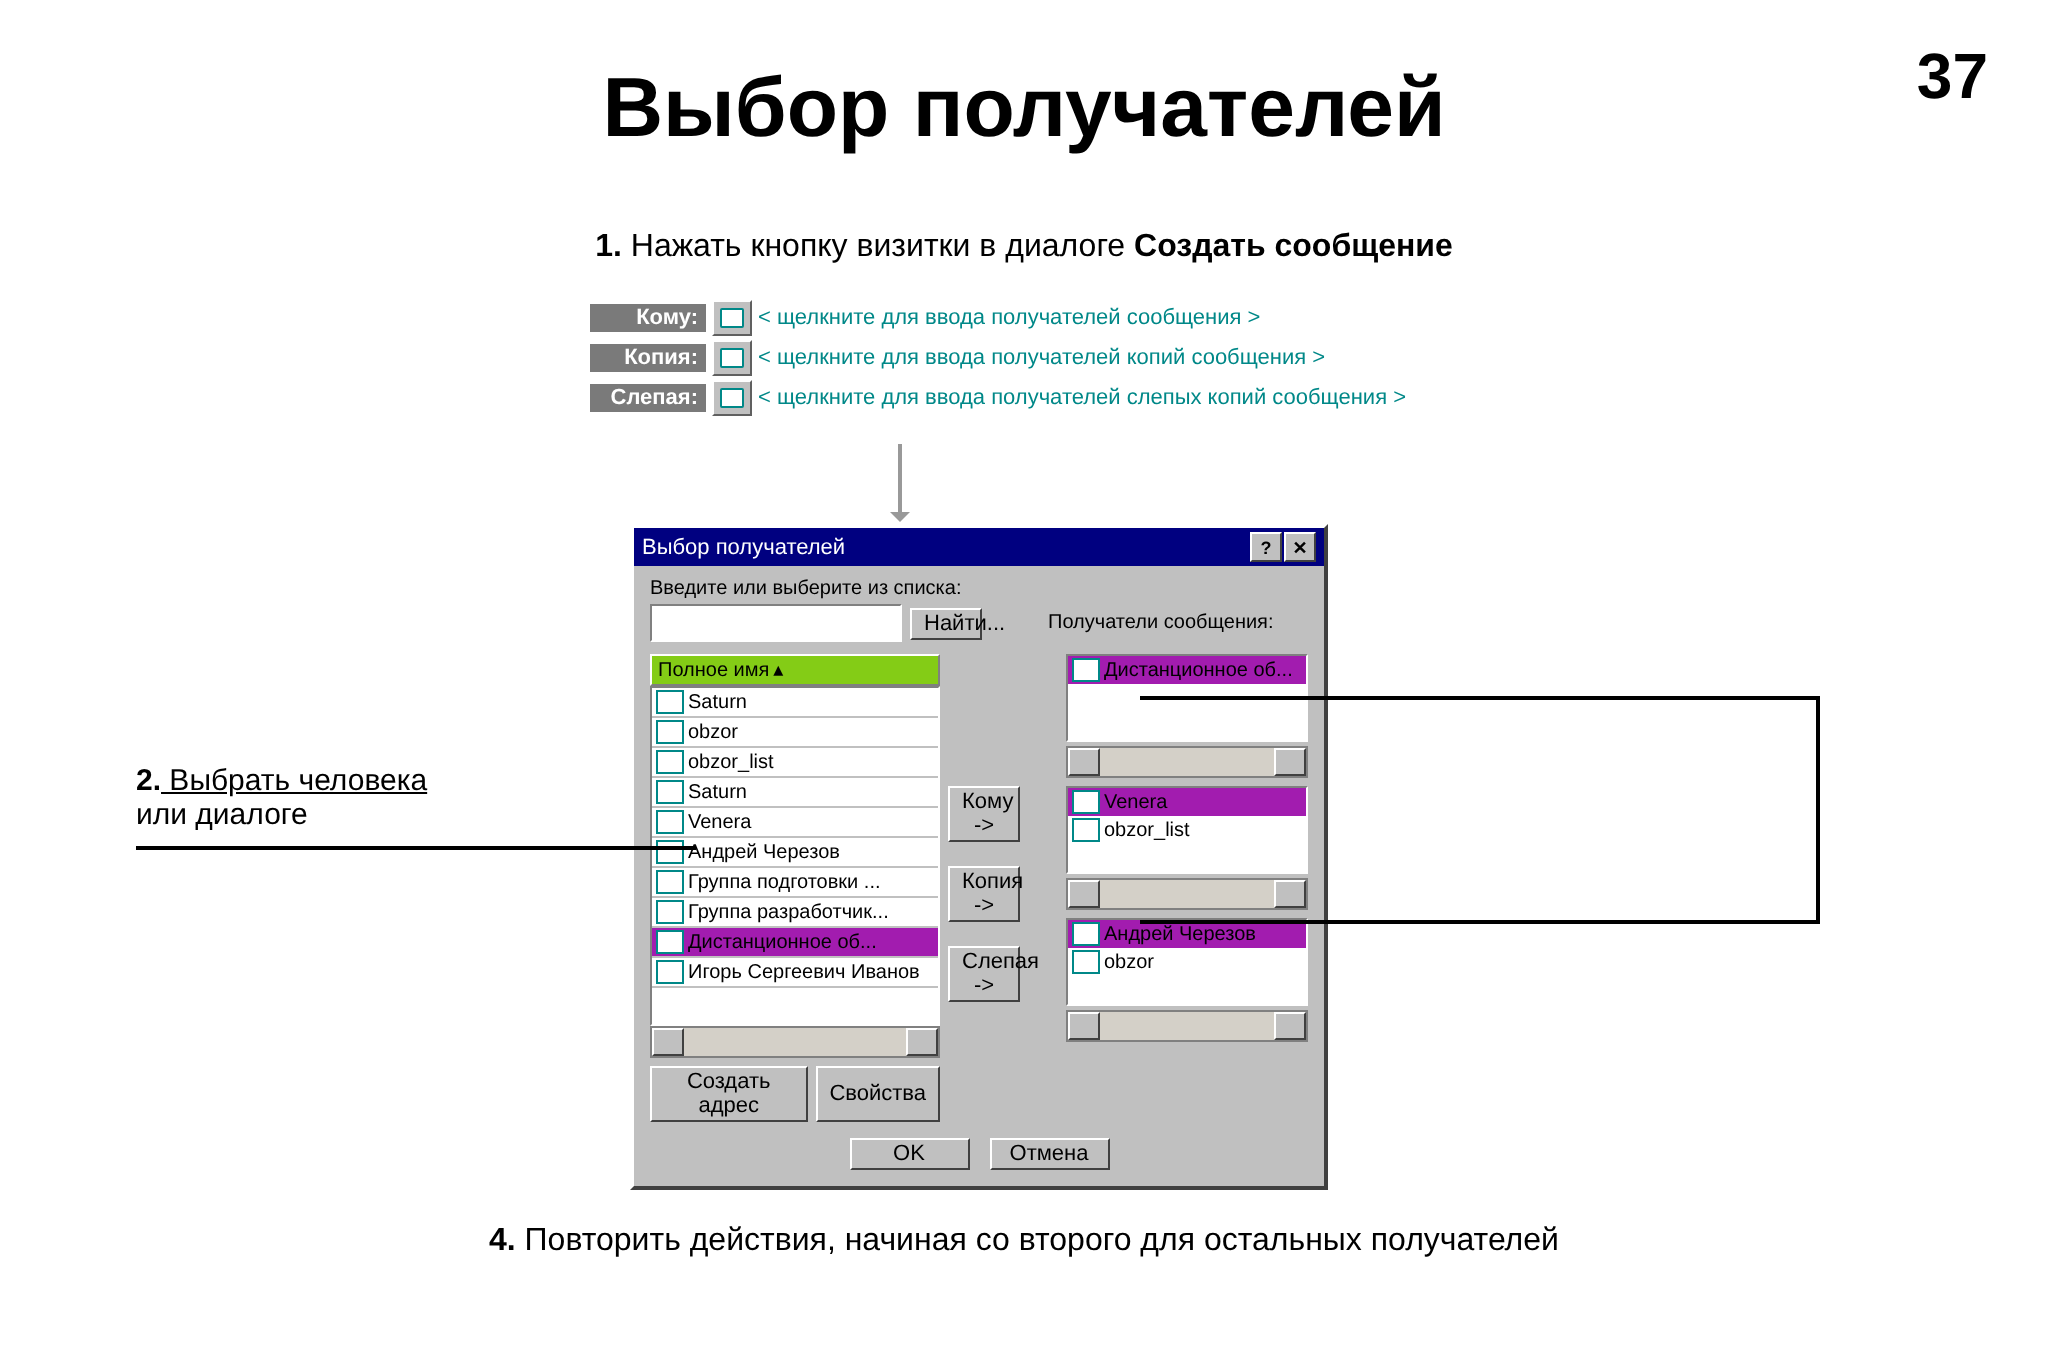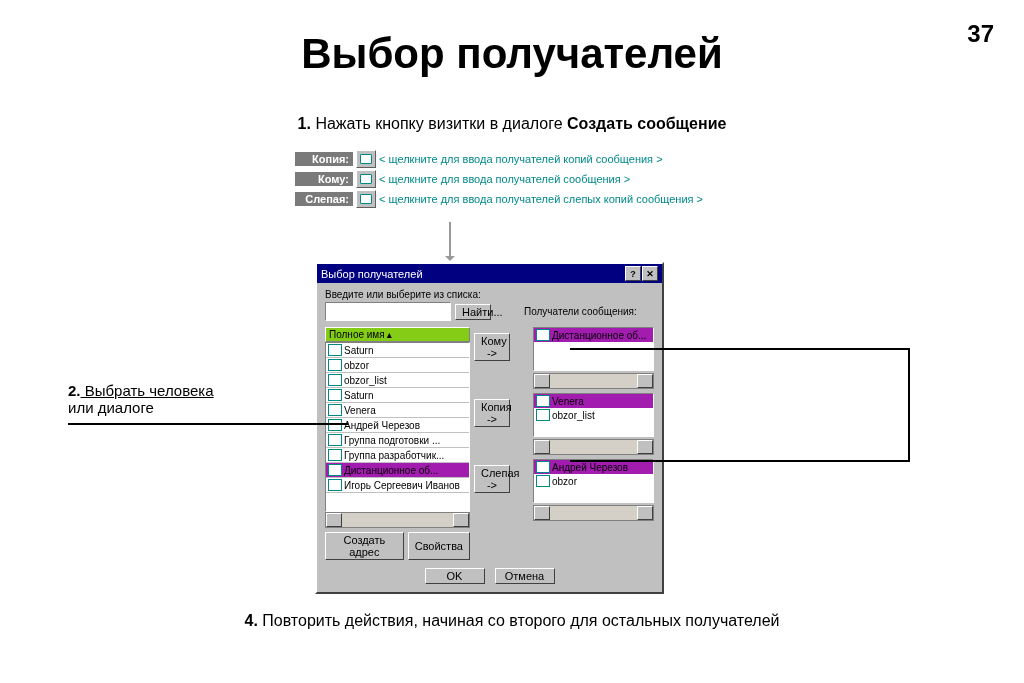--- a/index.html
+++ b/index.html
@@ -1,17 +1,17 @@
 <!DOCTYPE html>
 <html><head>
 <meta charset="utf-8">
 <style>
 html,body{margin:0;padding:0;width:1024px;height:683px;background:#fff;font-family:Arial,Helvetica,sans-serif;overflow:hidden}
 .page{position:relative;width:1024px;height:683px}
-.pnum{position:absolute;top:20px;right:30px;font-weight:700;font-size:24px}
+.pnum{position:absolute;top:20px;right:30px;font-weight:700;font-size:32px}
 .title{position:absolute;top:30px;left:0;right:0;text-align:center;font-weight:700;font-size:42px}
 .step1{position:absolute;top:115px;left:0;right:0;text-align:center;font-size:16px}
 .step4{position:absolute;top:612px;left:0;right:0;text-align:center;font-size:16px}
 .fields{position:absolute;top:150px;left:295px;font-size:12px}
 .frow{display:flex;align-items:center;margin-bottom:2px}
 .frow .lab{width:50px;background:#7a7a7a;color:#fff;text-align:right;padding:1px 4px;font-size:11px;font-weight:700}
 .card-btn{width:18px;height:16px;background:#c0c0c0;border:1px solid #fff;border-right-color:#606060;border-bottom-color:#606060;margin:0 3px;display:flex;align-items:center;justify-content:center}
 .card-ico{width:10px;height:8px;background:#fff;border:1px solid #088;border-radius:1px}
 .placeholder{color:#088;font-size:11px}
 .arrow-v{position:absolute;left:449px;top:222px;width:2px;height:36px;background:#999}
@@ -20,21 +20,21 @@
 .tbar{background:#000080;color:#fff;font-size:11px;padding:2px 4px;display:flex;align-items:center}
 .tbar-sp{flex:1}
 .win-btn{width:14px;height:13px;background:#c0c0c0;border:1px solid #fff;border-right-color:#404040;border-bottom-color:#404040;margin-left:1px;font-size:9px;color:#000;display:flex;align-items:center;justify-content:center;font-weight:700}
 .dlg-body{padding:6px 8px 8px}
 .search-row{display:flex;align-items:center;gap:4px;margin-bottom:6px}
 .txt{background:#fff;border:1px solid #808080;border-right-color:#fff;border-bottom-color:#fff;padding:1px 2px;width:120px;height:15px}
 .btn{background:#c0c0c0;border:1px solid #fff;border-right-color:#404040;border-bottom-color:#404040;padding:1px 6px;font-size:11px;font-family:inherit}
 .small{width:36px;text-align:center}
 .cols{display:flex;gap:4px}
 .col-left{width:145px}
-.col-mid{width:55px;display:flex;flex-direction:column;gap:38px;justify-content:flex-start;padding-top:6px}
+.col-mid{width:55px;display:flex;flex-direction:column;gap:12px;justify-content:center;padding-top:6px}
 .col-right{flex:1}
 .listhead{background:#84cc16;border:1px solid #fff;border-right-color:#808080;border-bottom-color:#808080;padding:1px 3px;font-size:10px;display:flex;align-items:center;gap:2px}
 .listbox{background:#fff;border:1px solid #808080;border-right-color:#fff;border-bottom-color:#fff;height:168px;overflow:hidden}
 .minibox{background:#fff;border:1px solid #808080;border-right-color:#fff;border-bottom-color:#fff;height:42px;overflow:hidden;margin-bottom:2px}
 .li{padding:0 2px;font-size:10px;white-space:nowrap;overflow:hidden;text-overflow:ellipsis;display:flex;align-items:center;gap:2px;height:14px}
 .li.sel{background:#a21caf}
 .li-ico{width:12px;height:10px;border:1px solid #088;background:#fff;flex-shrink:0}
 .li-sep{height:1px;background:#c0c0c0}
 .scroll-h{height:14px;background:#c0c0c0;border:1px solid #808080;display:flex}
 .sc-btn{width:14px;background:#c0c0c0;border:1px solid #fff;border-right-color:#404040;border-bottom-color:#404040}
@@ -55,32 +55,32 @@
 <div class="page">
   <div class="pnum">37</div>
   <div class="title">Выбор получателей</div>
 
   <div class="step1">
     <b>1.</b><span> Нажать кнопку визитки в диалоге </span><b>Создать сообщение</b>
   </div>
 
   <div class="fields">
     <div class="frow">
+      <div class="lab">Кому:</div>
+      <div class="card-btn">
+          <div class="card-ico"></div>
+        </div>
+      <div class="placeholder">&lt; щелкните для ввода получателей сообщения &gt;</div>
+    </div>
+    <div class="frow">
       <div class="lab">Копия:</div>
       <div class="card-btn">
           <div class="card-ico"></div>
         </div>
       <div class="placeholder">&lt; щелкните для ввода получателей копий сообщения &gt;</div>
-    </div>
-    <div class="frow">
-      <div class="lab">Кому:</div>
-      <div class="card-btn">
-          <div class="card-ico"></div>
-        </div>
-      <div class="placeholder">&lt; щелкните для ввода получателей сообщения &gt;</div>
     </div>
     <div class="frow">
       <div class="lab">Слепая:</div>
       <div class="card-btn">
           <div class="card-ico"></div>
         </div>
       <div class="placeholder">&lt; щелкните для ввода получателей слепых копий сообщения &gt;</div>
     </div>
   </div>
 

